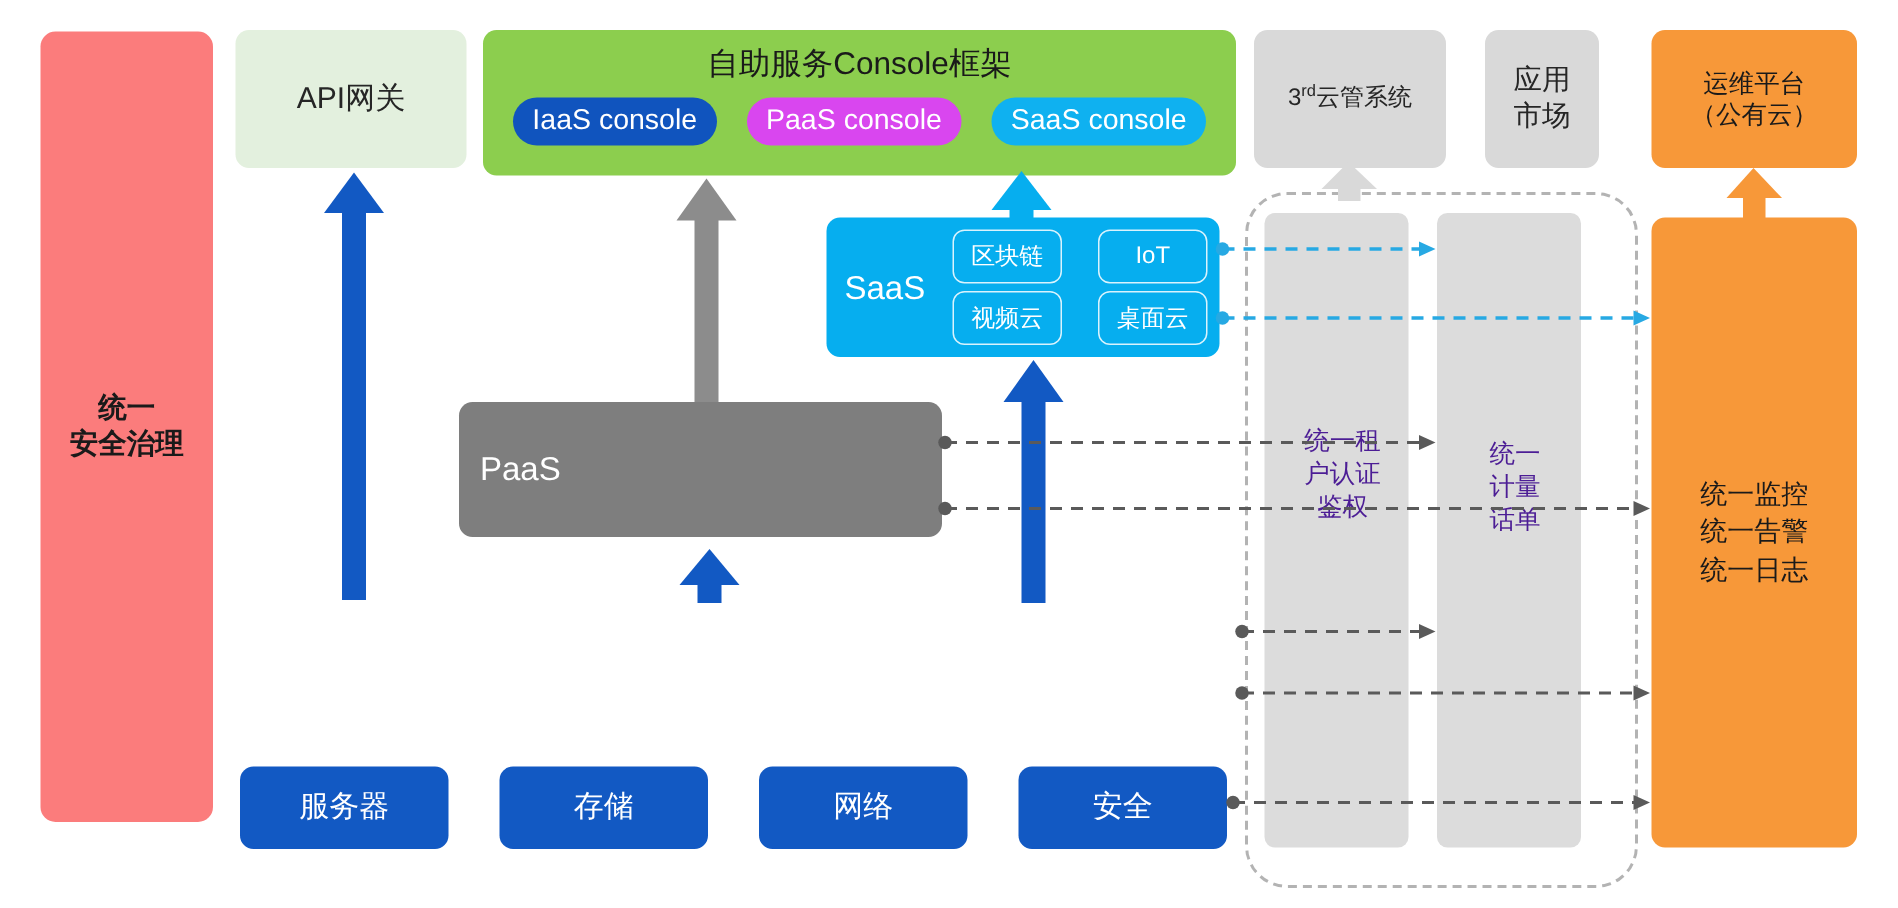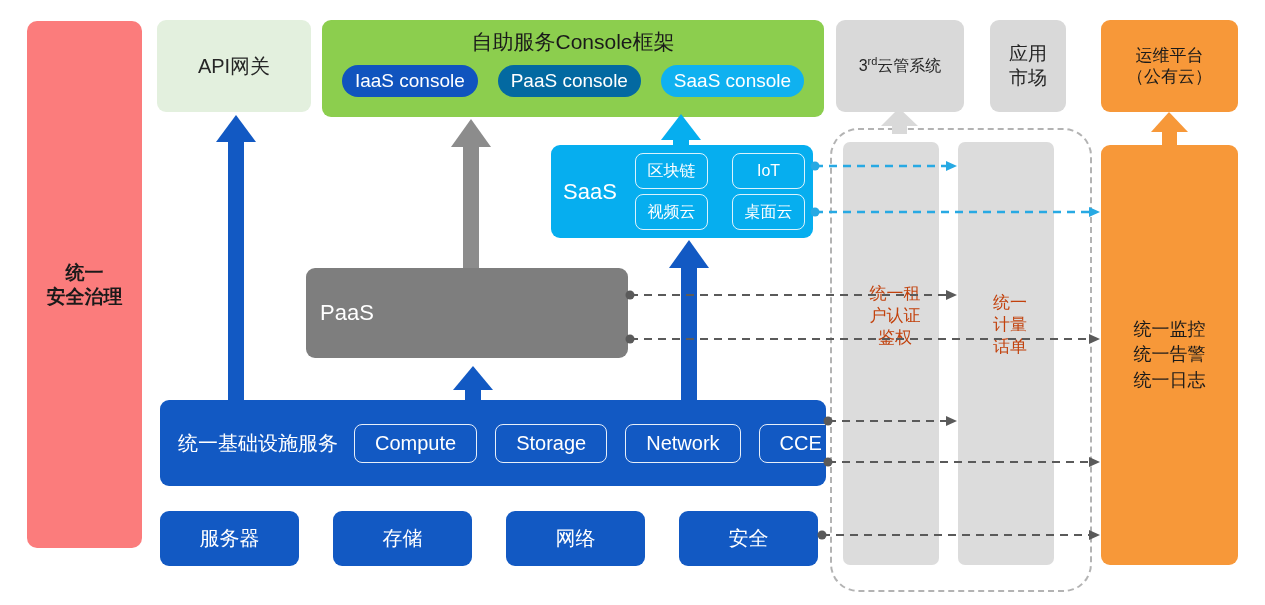--- a/index.html
+++ b/index.html
@@ -24,21 +24,21 @@
 
   
   .console-frame { position:absolute; left:322px; top:20px; width:502px; height:97px;
                    background:#8CCE4E; border-radius:9px; }
   .console-title { position:absolute; left:0; top:8px; width:100%; text-align:center;
                    color:#1a1a1a; font-size:21px; }
   .console-pills { position:absolute; left:0; top:45px; width:100%;
                    display:flex; justify-content:space-evenly; align-items:center; }
   .pill { border-radius:16px; padding:5px 13px; font-size:19px; color:#fff; white-space:nowrap; }
   .pill.iaas { background:#1054BE; }
-  .pill.paas { background:#0369a1; }
+  .pill.paas { background:#d946ef; }
   .pill.saas { background:#0FB1F0; }
 
   
   .third  { background:#D9D9D9; color:#262626; font-size:16px;
             left:836px; top:20px; width:128px; height:92px; }
   .market { background:#D9D9D9; color:#262626; font-size:19px;
             left:990px; top:20px; width:76px; height:92px; }
   .ops    { background:#F79839; color:#1a1a1a; font-size:17px;
             left:1101px; top:20px; width:137px; height:92px; }
 
@@ -75,21 +75,21 @@
   
   .hw { background:#1259C3; color:#fff; font-size:20px; top:511px; height:55px; width:139px; }
   .hw1 { left:160px; } .hw2 { left:333px; } .hw3 { left:506px; } .hw4 { left:679px; }
 
   
   .dash-container { position:absolute; left:830px; top:128px; width:262px; height:464px;
                     border:2.5px dashed #B3B3B3; border-radius:28px; }
   .gcol { position:absolute; background:#DCDCDC; border-radius:7px; width:96px; }
   .gcol1 { left:843px; top:142px; height:423px; }
   .gcol2 { left:958px; top:142px; height:423px; }
-  .gcol-text { position:absolute; color:#c2410c; font-size:17px; text-align:center;
+  .gcol-text { position:absolute; color:#4c1d95; font-size:17px; text-align:center;
                line-height:1.3; width:104px; }
   .gcol1-text { left:843px; top:283px; }
   .gcol2-text { left:958px; top:292px; }
 
   
   .mon { position:absolute; left:1101px; top:145px; width:137px; height:420px;
          background:#F79839; border-radius:9px;
          display:flex; align-items:center; justify-content:center;
          color:#1a1a1a; font-size:18px; text-align:center; line-height:1.4; }
 </style>
@@ -134,29 +134,20 @@
       <span class="sub-chip">IoT</span>
       <span class="sub-chip">视频云</span>
       <span class="sub-chip">桌面云</span>
     </div>
   </div>
 
   <div class="paas-layer">
     <span class="paas-label">PaaS</span>
   </div>
 
-  <div class="iaas-bar">
-    <span class="iaas-label">统一基础设施服务</span>
-    <div class="iaas-chips">
-      <span class="iaas-chip">Compute</span>
-      <span class="iaas-chip">Storage</span>
-      <span class="iaas-chip">Network</span>
-      <span class="iaas-chip">CCE</span>
-    </div>
-  </div>
 
   <div class="box hw hw1">
       <span>服务器</span>
     </div>
   <div class="box hw hw2">
       <span>存储</span>
     </div>
   <div class="box hw hw3">
       <span>网络</span>
     </div>

